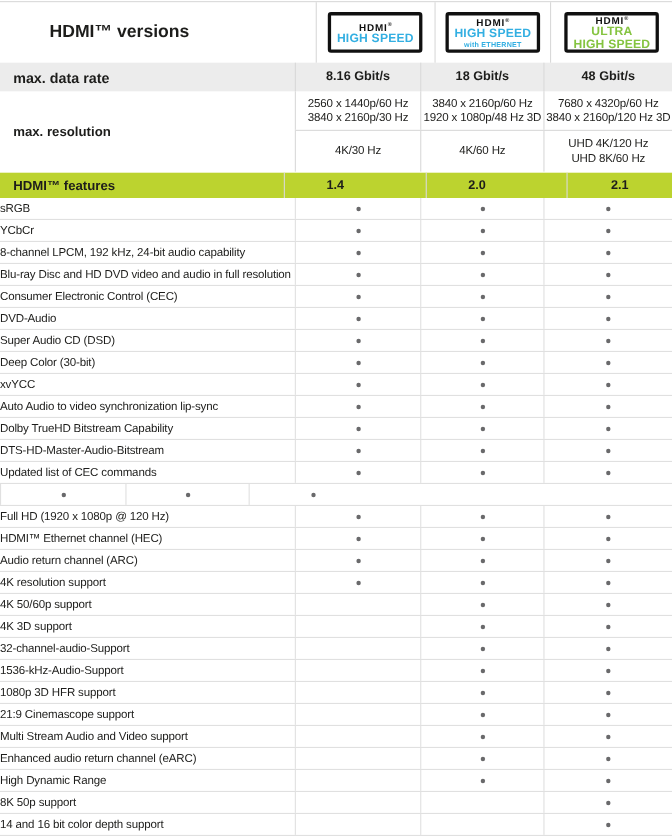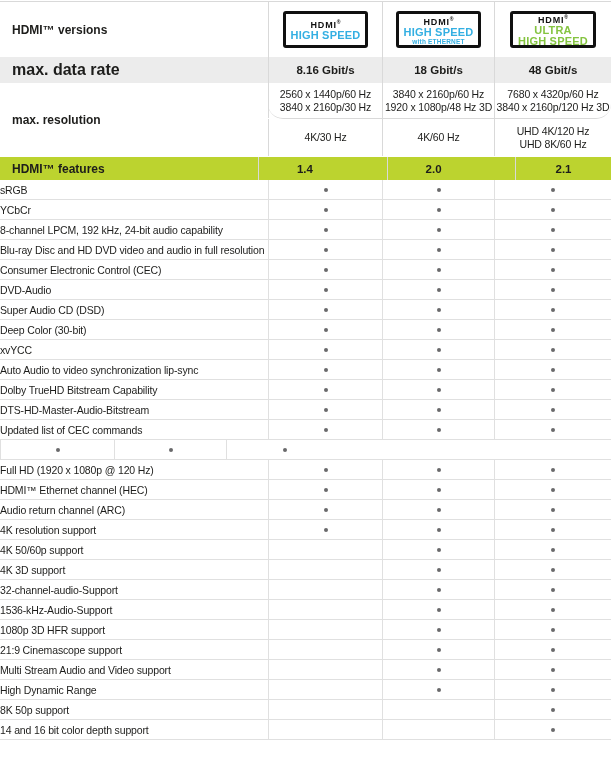--- a/index.html
+++ b/index.html
@@ -15,44 +15,44 @@
   .cell { height: 100%; }
   .c-label { width: 268px; padding-left: 12px; display: flex; align-items: center; }
   .c2 { width: 114px; }
   .c3 { width: 112px; }
   .c4 { width: 117px; }
   .vline { border-left: 1px solid #d9d9d9; }
   .center { display: flex; align-items: center; justify-content: center; text-align: center; }
 
   
   .r-versions { height: 55px; }
-  .r-versions .c-label { font-weight: 700; font-size: 12px; }
+  .r-versions .c-label { font-weight: 700; font-size: 16px; margin-left: 33px; }
   .badge {
     border: 3px solid #101010; border-radius: 3px; background: #fff;
     height: 37px; min-width: 84px; padding: 2px 5px;
     display: flex; flex-direction: column; justify-content: center; text-align: center;
   }
   .badge .brand { font-size: 9px; font-weight: 800; letter-spacing: 0.8px; line-height: 10px; color: #101010; }
   .badge .brand sup { font-size: 5px; letter-spacing: 0; }
   .badge .l1, .badge .l2 { font-weight: 800; font-size: 11px; line-height: 11.5px; letter-spacing: 0.2px; }
   .badge.cyan .l1, .badge.cyan .l2 { color: var(--cyan); }
   .badge.green .l1, .badge.green .l2 { color: var(--logo-green); }
   .badge .l2.small { font-size: 6.5px; line-height: 7.5px; font-weight: 700; }
 
   
   .r-datarate { height: 26px; background: var(--row-gray); font-size: 11.5px; }
-  .r-datarate .c-label { font-weight: 700; font-size: 16px; }
+  .r-datarate .c-label { font-weight: 700; font-size: 13px; }
   .r-datarate .val { font-weight: 700; }
 
   
   .r-resolution { height: 74px; }
   .r-resolution .c-label { font-weight: 700; font-size: 12px; }
   .res-grid { width: 343px; }
   .res-sub { display: flex; }
-  .res-sub.sub1 { height: 36px; border-bottom: 1px solid #d9d9d9; border-radius: 15px; }
+  .res-sub.sub1 { height: 36px; border-bottom: 1px solid #d9d9d9; }
   .res-sub.sub2 { height: 37px; align-items: flex-end; }
   .rescell { display: flex; flex-direction: column; justify-content: center; align-items: center;
              font-size: 10.5px; line-height: 13px; letter-spacing: -0.15px; text-align: center; }
 
   
   .r-green { height: 23px; background: var(--row-green); font-size: 11.5px; }
   .r-green .c-label { font-weight: 700; font-size: 12px; }
   .r-green .val { font-weight: 700; margin-left: 36px; }
 
   
@@ -417,20 +417,30 @@
         <div class="flabel">Multi Stream Audio and Video support</div>
         <div class="cell fval c2"></div>
         <div class="cell fval c3">
           <span class="dot"></span>
         </div>
         <div class="cell fval c4">
           <span class="dot"></span>
         </div>
       </div>
       <div class="frow">
+        <div class="flabel">Enhanced audio return channel (eARC)</div>
+        <div class="cell fval c2"></div>
+        <div class="cell fval c3">
+          <span class="dot"></span>
+        </div>
+        <div class="cell fval c4">
+          <span class="dot"></span>
+        </div>
+      </div>
+      <div class="frow">
         <div class="flabel">High Dynamic Range</div>
         <div class="cell fval c2"></div>
         <div class="cell fval c3">
           <span class="dot"></span>
         </div>
         <div class="cell fval c4">
           <span class="dot"></span>
         </div>
       </div>
       <div class="frow">

